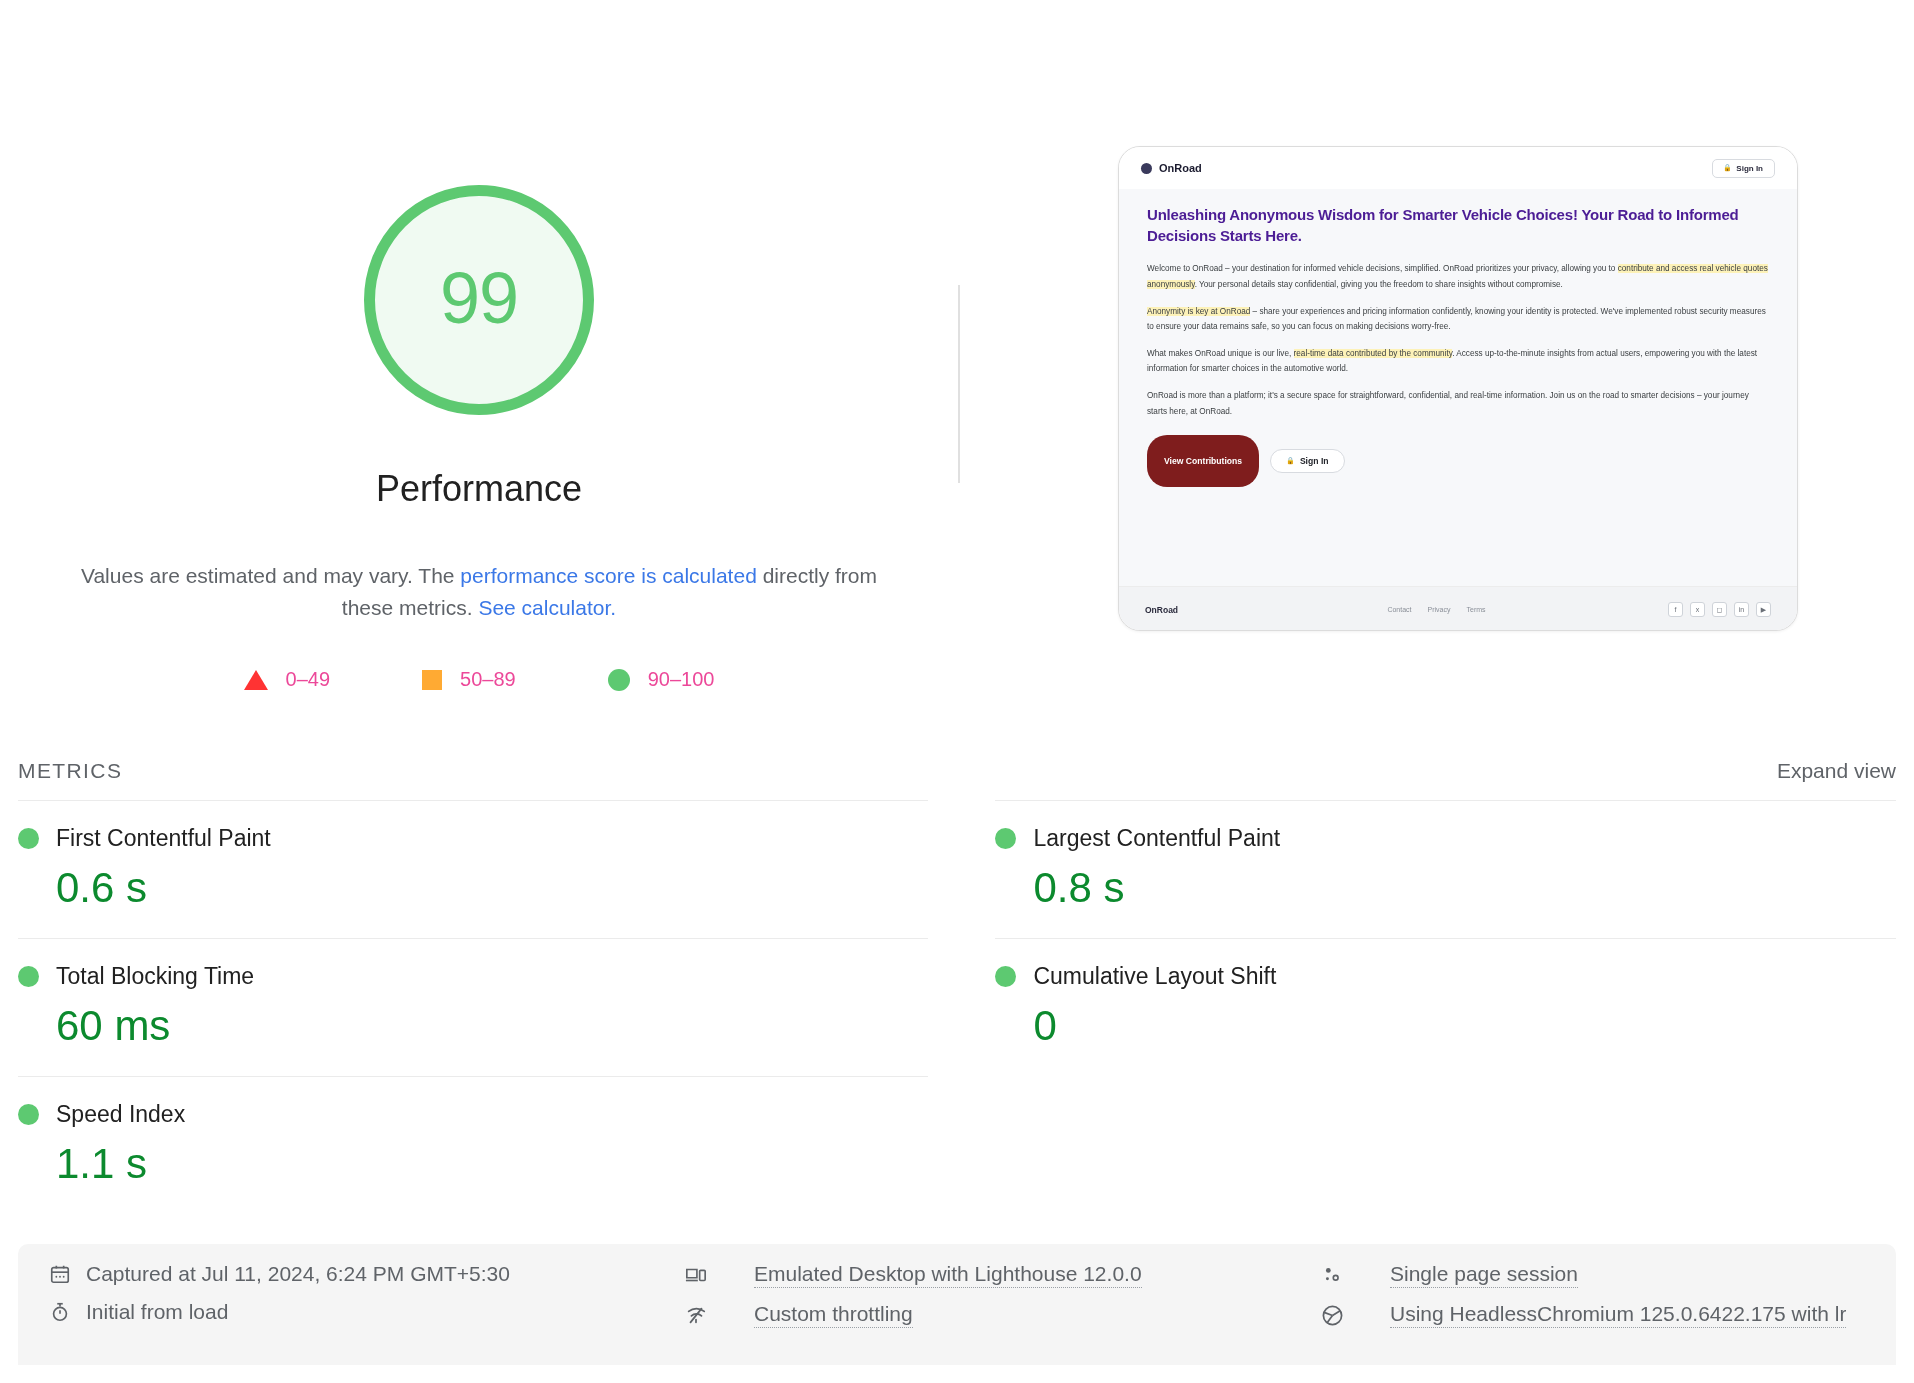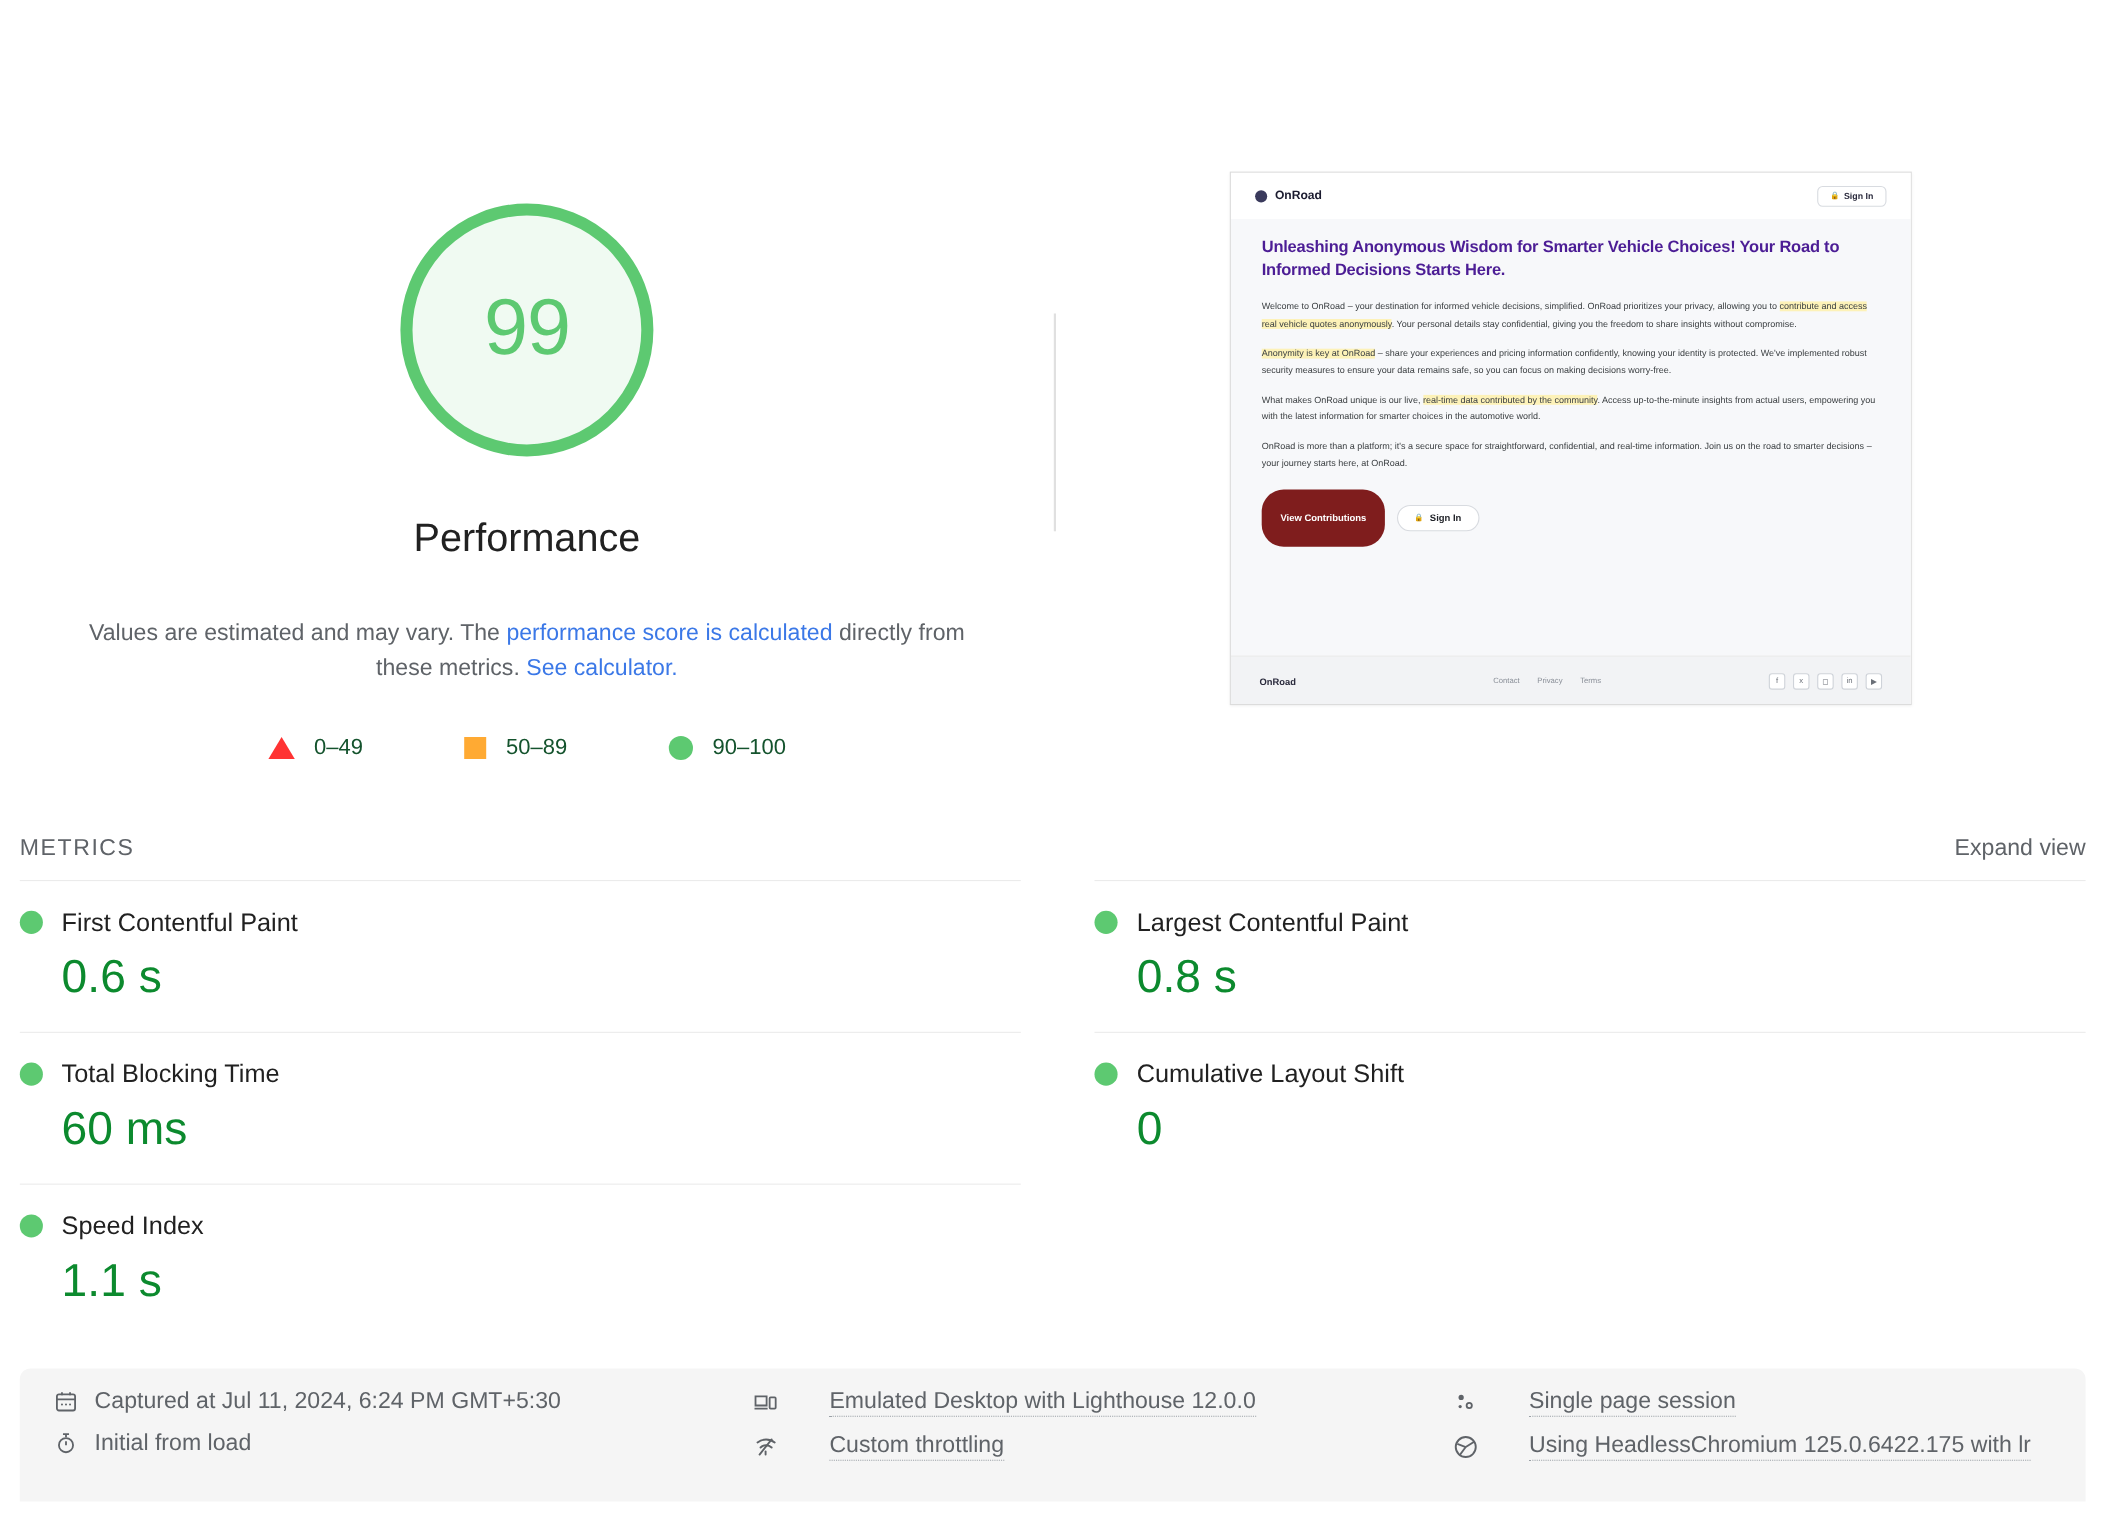--- a/index.html
+++ b/index.html
@@ -105,21 +105,21 @@
     justify-content: center;
     align-items: center;
   }
   .legend-item {
     display: flex;
     align-items: center;
     margin: 0 46px;
   }
   .legend-label {
     font-size: 20px;
-    color: #14532d;
+    color: #ec4899;
     margin-left: 18px;
     white-space: nowrap;
   }
   .swatch-triangle {
     width: 0; height: 0;
     border-left: 12px solid transparent;
     border-right: 12px solid transparent;
     border-bottom: 20px solid #f33;
   }
   .swatch-square {
@@ -129,26 +129,26 @@
   .swatch-circle {
     width: 22px; height: 22px;
     border-radius: 50%;
     background: #5dc971;
   }
 
   
   .thumb-card {
     position: absolute;
     left: 1118px;
-    top: 156px;
-    width: 620px;
+    top: 146px;
+    width: 680px;
     height: 485px;
     background: #ffffff;
     border: 1px solid #dcdcdc;
-    border-radius: 0;
+    border-radius: 22px;
     overflow: hidden;
     box-shadow: 0 1px 3px rgba(0,0,0,0.06);
   }
   .thumb-topbar {
     height: 42px;
     display: flex;
     align-items: center;
     justify-content: space-between;
     padding: 0 22px;
     background: #ffffff;

